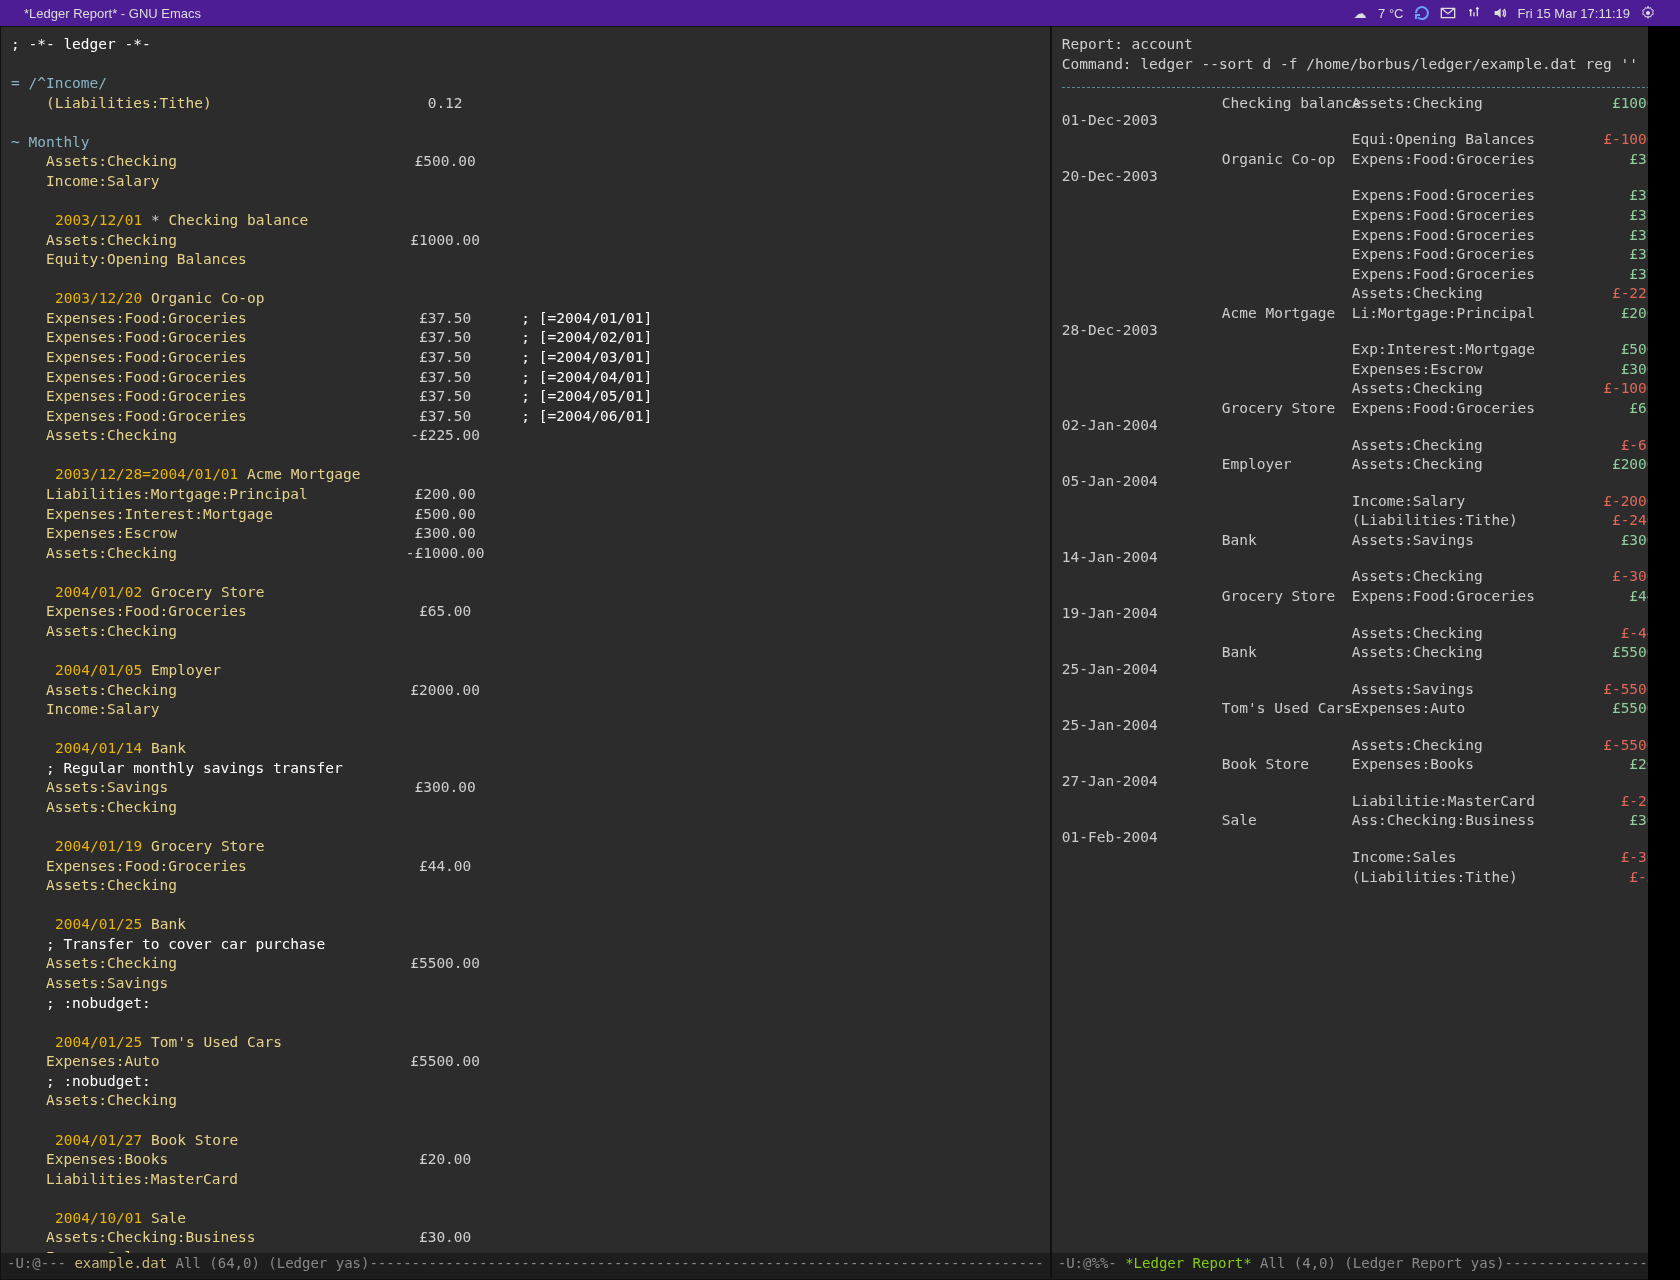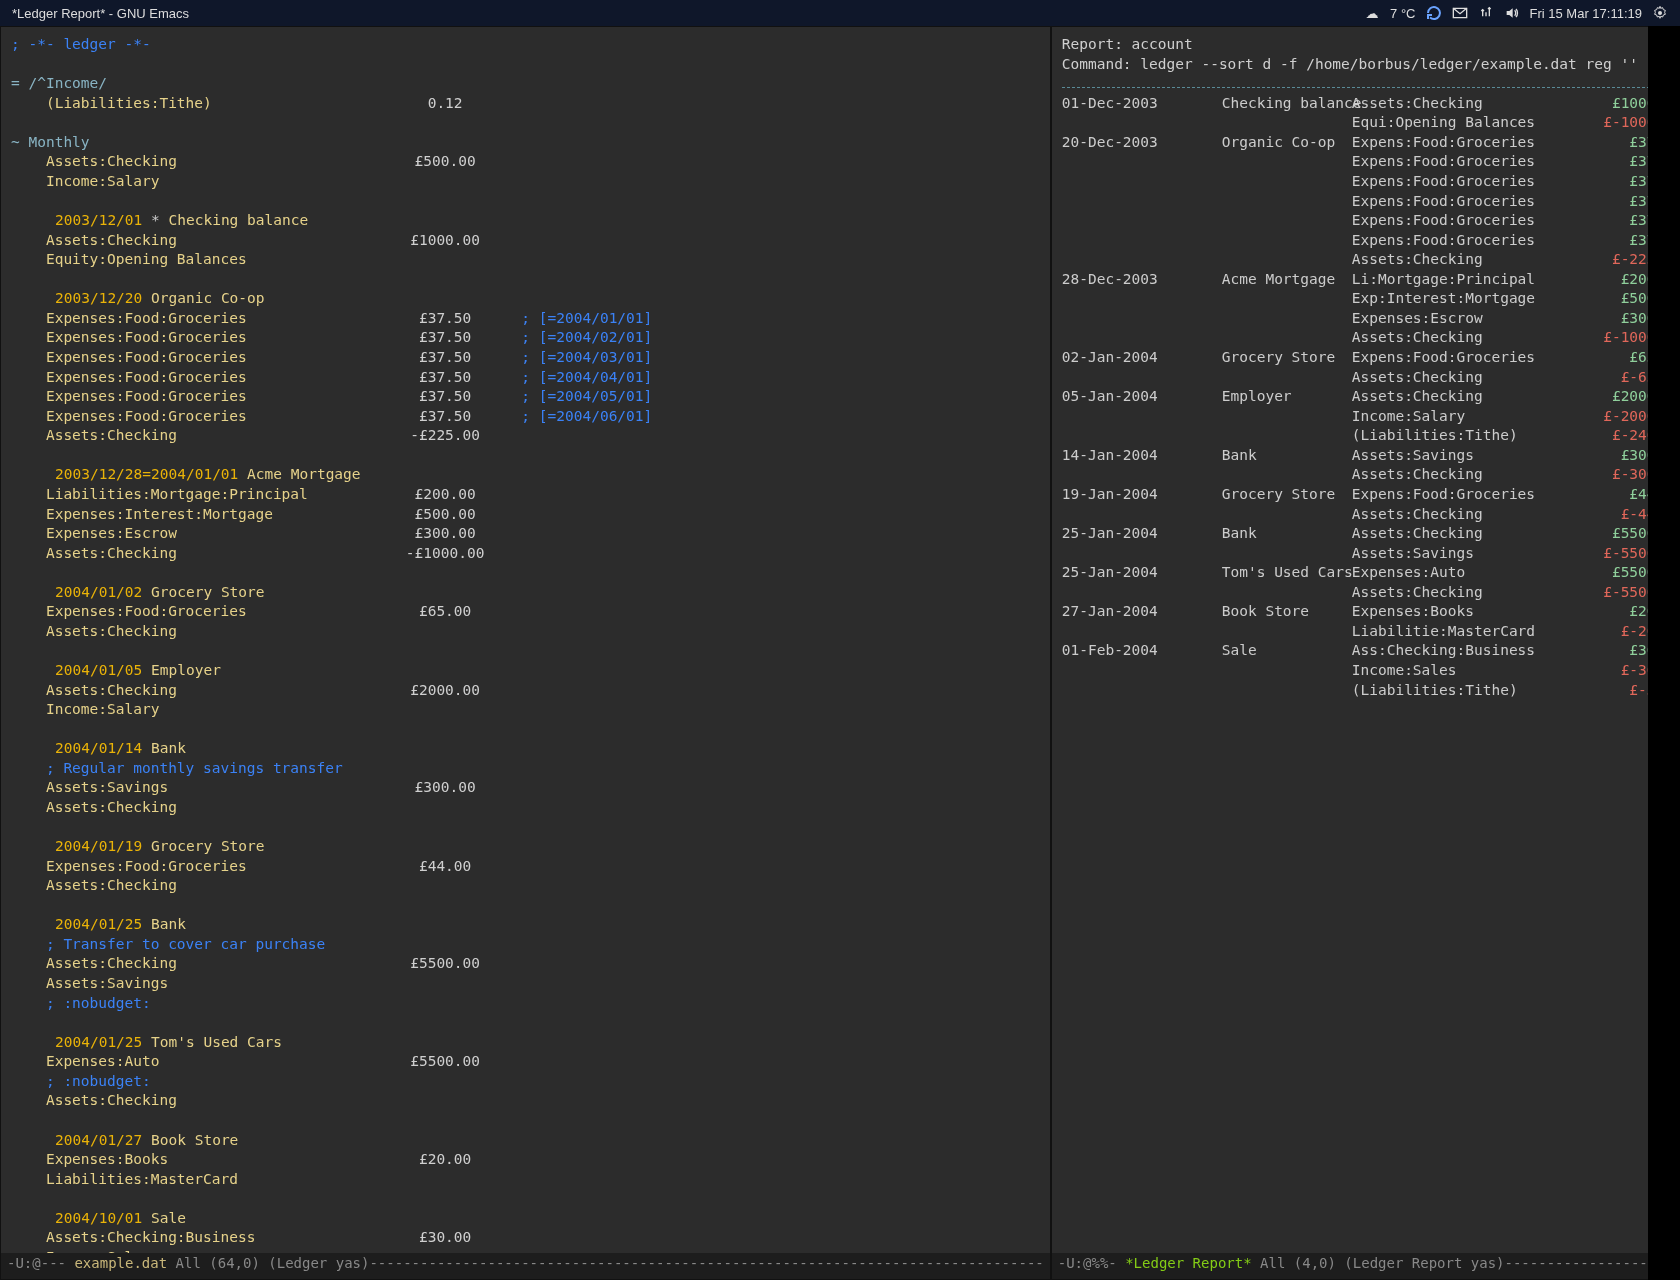--- a/index.html
+++ b/index.html
@@ -1,39 +1,39 @@
 <!DOCTYPE html>
 <html><head>
 <meta charset="utf-8">
 <style>
   html,body{margin:0;padding:0;background:#000;width:1680px;height:1280px;overflow:hidden;font-family:"DejaVu Sans Mono","Menlo","Consolas",monospace;font-size:14.5px;color:#ccc;}
   .screen{position:relative;width:1680px;height:1280px;background:#000;}
-  .topbar{height:26px;background:#0f172a;display:flex;align-items:center;color:#ddd;font-family:sans-serif;font-size:13px;padding:0 12px;border-bottom:1px solid #000;}
+  .topbar{height:26px;background:#4c1d95;display:flex;align-items:center;color:#ddd;font-family:sans-serif;font-size:13px;padding:0 24px;border-bottom:1px solid #000;}
   .topbar-title{flex:1;}
   .tray{display:flex;align-items:center;gap:10px;}
   .tray span, .tray svg{color:#ddd;}
   .icon{display:inline-flex;align-items:center;justify-content:center;width:16px;height:16px;}
   .work{position:absolute;top:26px;left:0;right:32px;bottom:0;display:flex;}
   .pane{flex:1;background:#2c2c2c;border:1px solid #111;display:flex;flex-direction:column;}
   .buf{flex:1;padding:8px 10px;white-space:pre;overflow:hidden;line-height:1.35;}
   .modeline{height:22px;background:#1d1d1d;color:#888;font-size:14px;white-space:nowrap;overflow:hidden;padding:2px 6px;}
-  .c-comment{color:#3b82f6;}
+  .c-comment{color:#ffffff;}
   .c-keyword{color:#89b4c4;}
   .c-date{color:#eab308;margin-left:44px;}
   .c-payee{color:#e6d28a;}
   .c-acct{color:#e6d28a;}
   .c-amount{color:#cfcfcf;}
   .c-neg{color:#e0675a;}
   .c-pos{color:#8fcf9b;}
   .c-head{color:#cfcfcf;}
   .underline{border-bottom:1px dashed #5a8a96;}
   .right-gutter{position:absolute;top:26px;right:0;width:32px;bottom:0;background:#000;}
   
   .rline{display:flex;}
-  .rline .d{width:160px;}
+  .rline .d{width:160px;margin-top:17px;}
   .rline .p{width:130px;}
   .rline .a{width:210px;}
   .rline .m{width:120px;text-align:right;}
   
   .sline-amt{display:inline-block;width:100px;text-align:center;}
 </style>
 </head>
 <body>
 <div class="screen">
 

